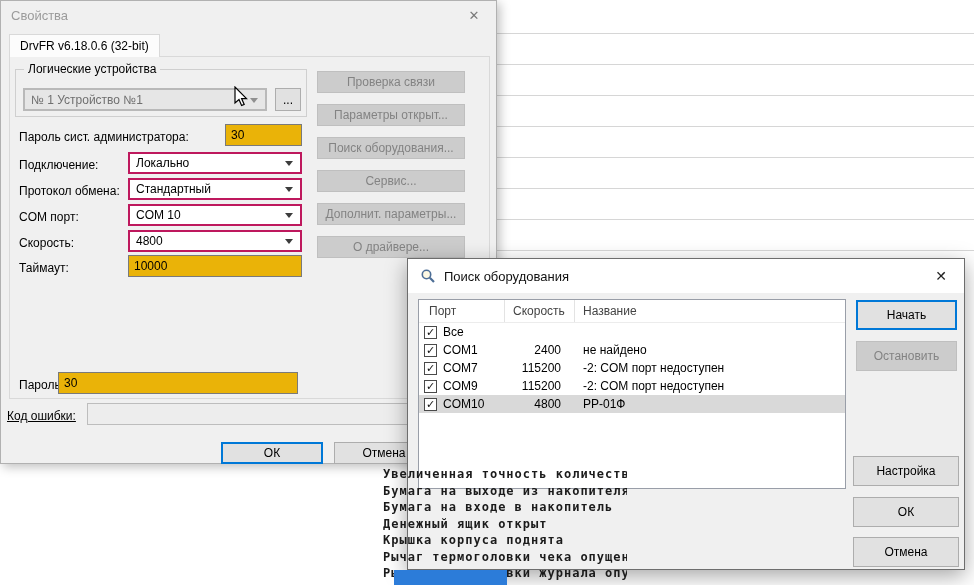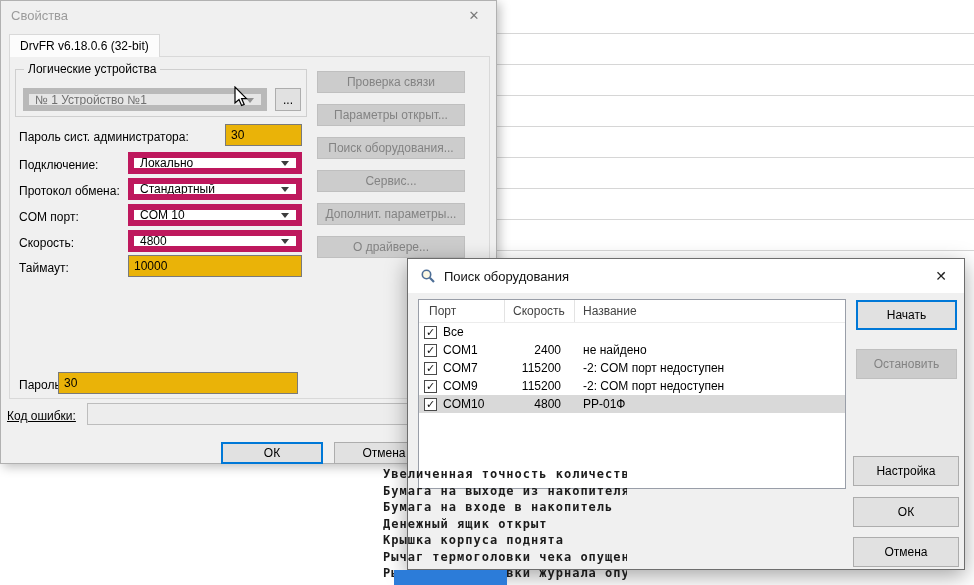--- a/index.html
+++ b/index.html
@@ -32,21 +32,21 @@
 
   .edit {
     position:absolute; box-sizing:border-box;
     background:#eab308; border:1px solid #7a7a7a;
     font-family:inherit; font-size:12px; color:#000; padding:0 0 0 5px;
   }
   .edit.disabled { background:#ededed; border-color:#bdbdbd; }
 
   .combo {
     position:absolute; box-sizing:border-box;
-    background:#fff; border:6px solid #be185d;
+    background:#fff; border:2px solid #be185d;
     display:flex; align-items:center; padding-left:6px; overflow:hidden; white-space:nowrap;
   }
   .combo::after {
     content:""; position:absolute; right:7px; top:50%; margin-top:-2px;
     border-left:4px solid transparent; border-right:4px solid transparent; border-top:5px solid #3c3c3c;
   }
   .combo.disabled { background:#e6e6e6; border-color:#b9b9b9; color:#6f6f6f; }
   .combo.disabled::after { border-top-color:#8f8f8f; }
 
   .lbl { position:absolute; white-space:nowrap; line-height:14px; }
@@ -116,21 +116,21 @@
   .cell-name { flex:1; padding-left:8px; }
 
   .checkbox {
     width:13px; height:13px; flex:0 0 13px; box-sizing:border-box;
     background:#fff; border:1px solid #4a4a4a;
     display:flex; align-items:center; justify-content:center;
     font-size:11px; line-height:11px; color:#111;
   }
 
   #btn-start   { left:448px; top:41px;  width:101px; height:30px; }
-  #btn-stop    { left:448px; top:82px;  width:101px; height:30px;margin-top:8px; }
+  #btn-stop    { left:448px; top:82px;  width:101px; height:30px; }
   #btn-settings{ left:445px; top:197px; width:106px; height:30px; }
   #btn-ok2     { left:445px; top:238px; width:106px; height:30px; }
   #btn-cancel2 { left:445px; top:278px; width:106px; height:30px; }
 </style>
 </head>
 <body>
 <div id="stage">
 
   <div id="bg-lines">
       <div class="bg-line" style="top: 33px;"></div>

